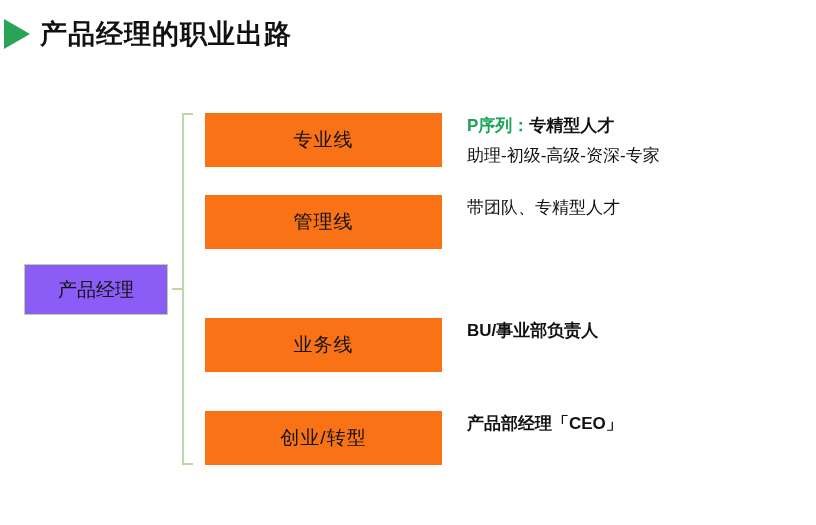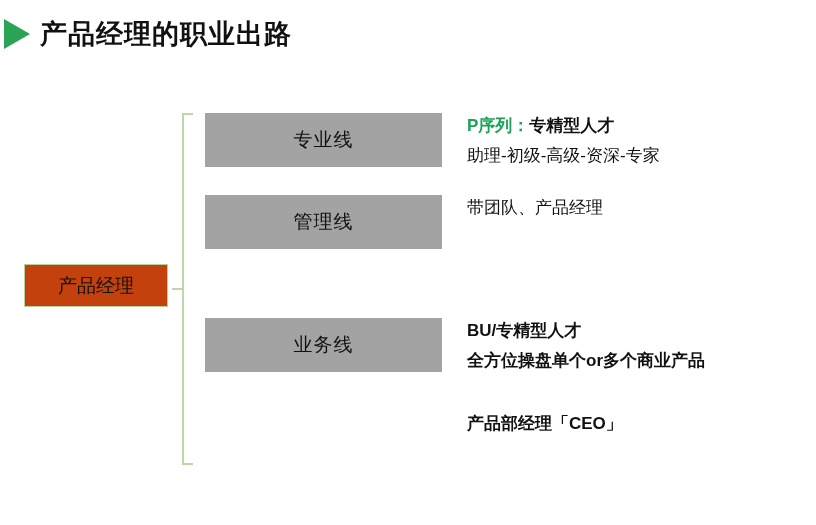--- a/index.html
+++ b/index.html
@@ -43,23 +43,23 @@
     color: #111111;
     white-space: nowrap;
   }
 
   
   .root-box {
     position: absolute;
     left: 24px;
     top: 264px;
     width: 144px;
-    height: 43px;
+    height: 51px;
     border: 1px solid #b5d39c;
-    background: #c2410c;
+    background: #8b5cf6;
     display: flex;
     align-items: center;
     justify-content: center;
     box-sizing: border-box;
   }
   .root-box-label {
     font-size: 19px;
     color: #111111;
     white-space: nowrap;
   }
@@ -100,21 +100,21 @@
   .branch-2 { top: 195px; }
   .branch-3 { top: 318px; }
   .branch-4 { top: 411px; }
 
   .branch-box {
     position: absolute;
     left: 0;
     top: 0;
     width: 237px;
     height: 54px;
-    background: #a3a3a3;
+    background: #f97316;
     display: flex;
     align-items: center;
     justify-content: center;
     box-sizing: border-box;
   }
   .branch-box-label {
     font-size: 19px;
     color: #111111;
     letter-spacing: 1px;
     white-space: nowrap;
@@ -171,32 +171,34 @@
     <div class="detail-line bold-line"><span class="accent">P序列：</span><span>专精型人才</span></div>
     <div class="detail-line">助理-初级-高级-资深-专家</div>
   </div>
 </div>
 
 <div class="branch branch-2">
   <div class="branch-box">
     <span class="branch-box-label">管理线</span>
   </div>
   <div class="branch-detail">
-    <div class="detail-line">带团队、产品经理</div>
+    <div class="detail-line">带团队、专精型人才</div>
   </div>
 </div>
 
 <div class="branch branch-3">
   <div class="branch-box">
     <span class="branch-box-label">业务线</span>
   </div>
   <div class="branch-detail">
-    <div class="detail-line strong"><span class="accent"></span><span>BU/专精型人才</span></div>
-    <div class="detail-line strong">全方位操盘单个or多个商业产品</div>
+    <div class="detail-line strong"><span class="accent"></span><span>BU/事业部负责人</span></div>
   </div>
 </div>
 
 <div class="branch branch-4">
+  <div class="branch-box">
+    <span class="branch-box-label">创业/转型</span>
+  </div>
   <div class="branch-detail">
     <div class="detail-line strong"><span class="accent"></span><span>产品部经理「CEO」</span></div>
     <div class="detail-line strong"></div>
   </div>
 </div>
 
 </body></html>

